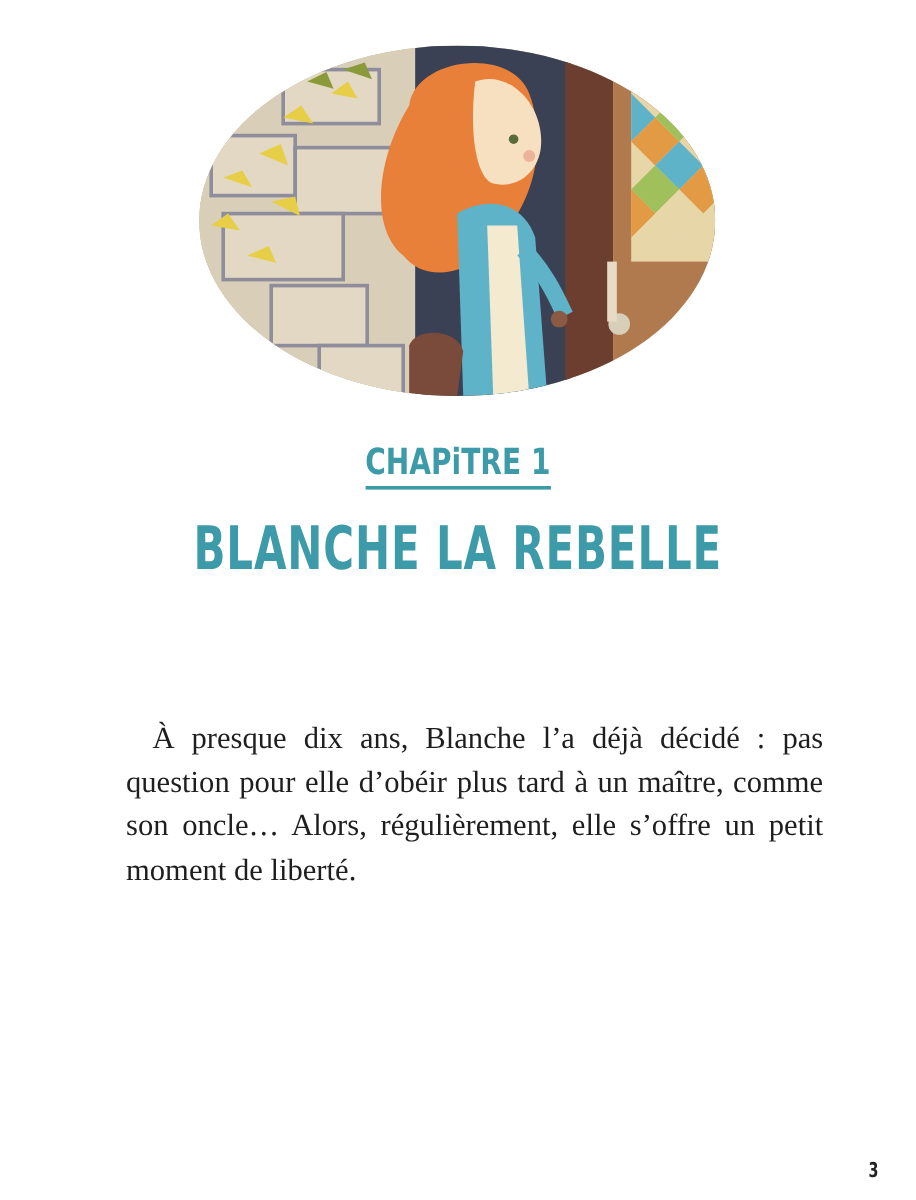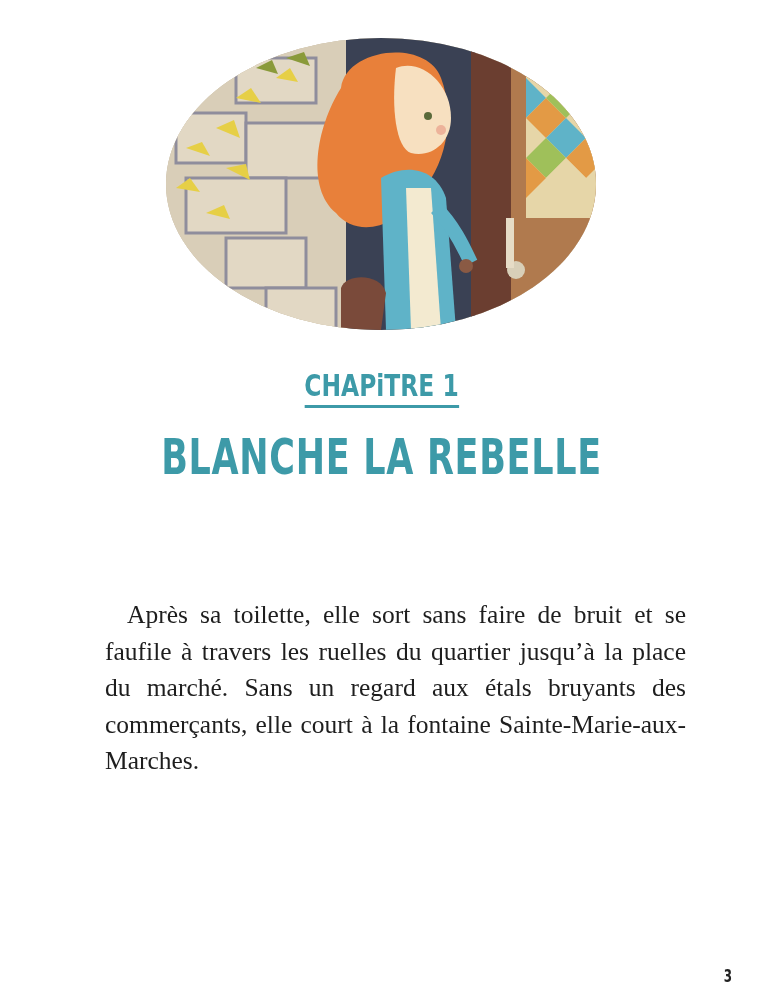--- a/index.html
+++ b/index.html
@@ -114,16 +114,16 @@
   </svg>
 </div>
 
 <div class="chapter-label">
   <span>CHAPiTRE 1</span>
 </div>
 
 <div class="chapter-title">BLANCHE LA REBELLE</div>
 
 <div class="body-text">
-  <p>Après sa toilette, elle sort sans faire de bruit et se faufile à travers les ruelles du quartier jusqu’à la place du marché. Sans un regard aux étals bruyants des commerçants, elle court à la fontaine Sainte-Marie-aux-Marches.</p>
+  <p>À presque dix ans, Blanche l’a déjà décidé : pas question pour elle d’obéir plus tard à un maître, comme son oncle… Alors, régulièrement, elle s’offre un petit moment de liberté.</p>
 </div>
 
 <div class="page-number">3</div>
 
 </body></html>

